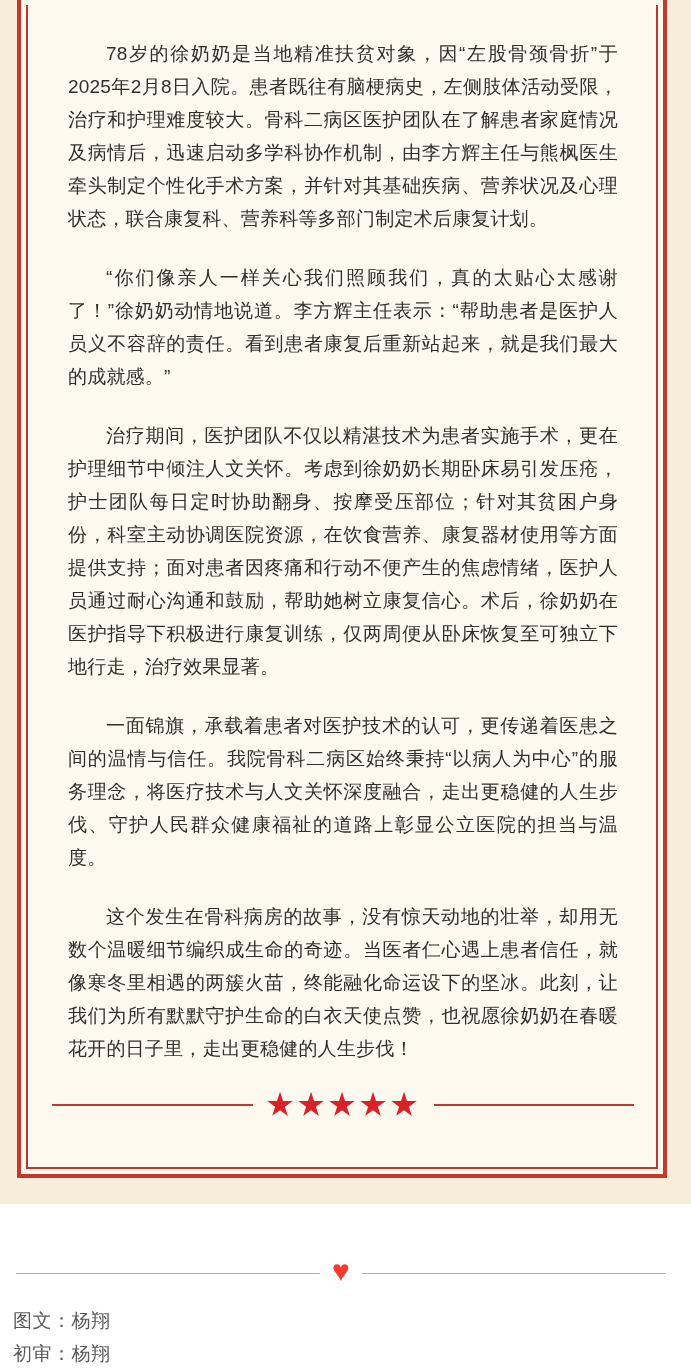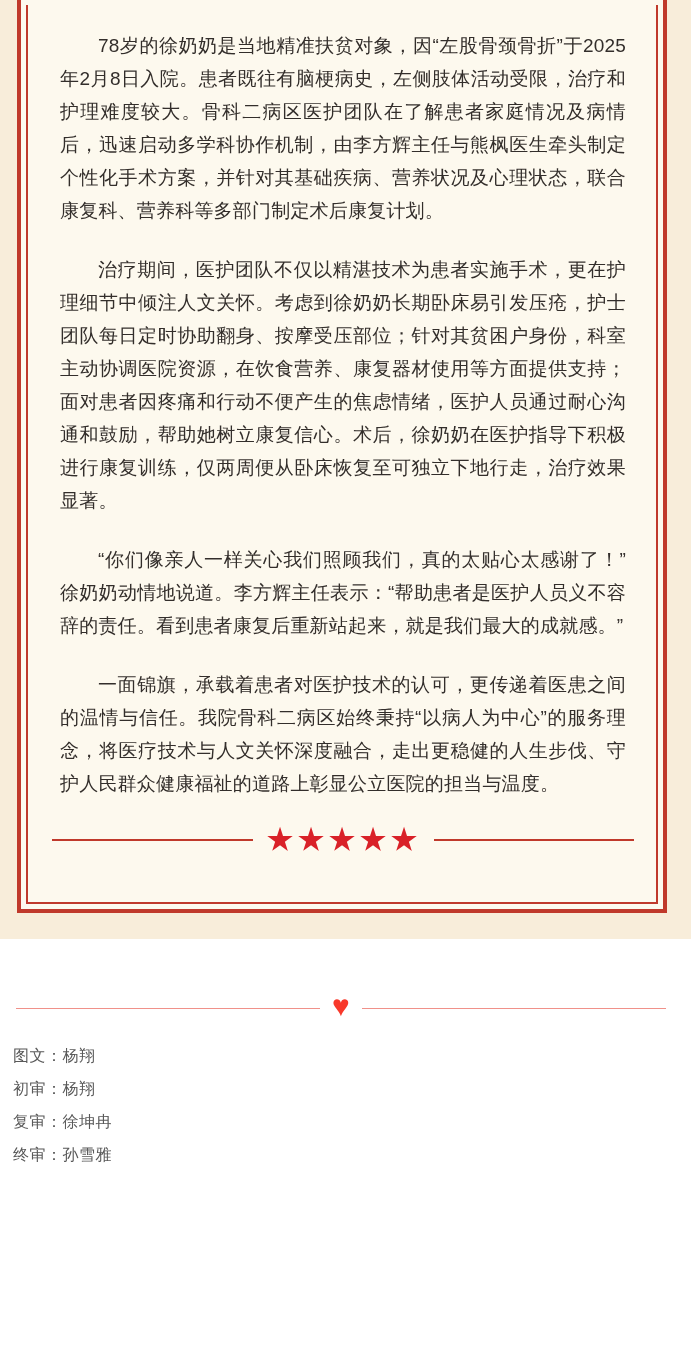--- a/index.html
+++ b/index.html
@@ -17,48 +17,49 @@
   .cream-section{background:var(--cream);padding:0 24px 26px 17px;}
   .frame-outer{
     border:4px solid var(--frame-red);border-top:0;
     background:var(--panel);padding:5px;
   }
   .frame-inner{
     border:2px solid var(--frame-red);border-top:0;
     background:var(--panel);padding:24px 30px 46px 32px;
   }
   .para{
-    margin:0;font-size:19px;line-height:33px;color:var(--text);
+    margin:8px;font-size:19px;line-height:33px;color:var(--text);
     text-align:justify;text-indent:2em;letter-spacing:0.2px;
   }
   .para + .para{margin-top:26px;}
   .star-divider{display:flex;align-items:center;gap:13px;margin:24px -8px 0;height:32px;}
   .star-divider .rule{flex:1;height:2px;background:var(--frame-red);}
   .stars{
     color:var(--star-red);font-size:29px;line-height:1;letter-spacing:2px;
     white-space:nowrap;transform:translateY(-1px);
   }
   
   .footer-section{background:var(--page);}
   .heart-divider{display:flex;align-items:center;gap:12px;margin:52px 25px 0 16px;height:34px;}
   .heart-divider .rule{flex:1;height:1px;background:var(--heart-line);}
   .heart{color:var(--heart-red);font-size:30px;line-height:1;transform:translateY(-2px);}
   .credits{margin:14px 0 0 13px;}
-  .credits p{margin:0;font-size:16px;line-height:33px;color:var(--credit-text);letter-spacing:0.5px;}
+  .credits p{margin:0;font-size:19px;line-height:33px;color:var(--credit-text);letter-spacing:0.5px;}
 </style>
 </head>
 <body>
 
 <div class="cream-section">
   <div class="frame-outer">
     <div class="frame-inner">
       <p class="para">78岁的徐奶奶是当地精准扶贫对象，因“左股骨颈骨折”于2025年2月8日入院。患者既往有脑梗病史，左侧肢体活动受限，治疗和护理难度较大。骨科二病区医护团队在了解患者家庭情况及病情后，迅速启动多学科协作机制，由李方辉主任与熊枫医生牵头制定个性化手术方案，并针对其基础疾病、营养状况及心理状态，联合康复科、营养科等多部门制定术后康复计划。</p>
+      <p class="para">“你们像亲人一样关心我们照顾我们，真的太贴心太感谢了！”徐奶奶动情地说道。李方辉主任表示：“帮助患者是医护人员义不容辞的责任。看到患者康复后重新站起来，就是我们最大的成就感。”</p>
       <p class="para">治疗期间，医护团队不仅以精湛技术为患者实施手术，更在护理细节中倾注人文关怀。考虑到徐奶奶长期卧床易引发压疮，护士团队每日定时协助翻身、按摩受压部位；针对其贫困户身份，科室主动协调医院资源，在饮食营养、康复器材使用等方面提供支持；面对患者因疼痛和行动不便产生的焦虑情绪，医护人员通过耐心沟通和鼓励，帮助她树立康复信心。术后，徐奶奶在医护指导下积极进行康复训练，仅两周便从卧床恢复至可独立下地行走，治疗效果显著。</p>
-      <p class="para">“你们像亲人一样关心我们照顾我们，真的太贴心太感谢了！”徐奶奶动情地说道。李方辉主任表示：“帮助患者是医护人员义不容辞的责任。看到患者康复后重新站起来，就是我们最大的成就感。”</p>
       <p class="para">一面锦旗，承载着患者对医护技术的认可，更传递着医患之间的温情与信任。我院骨科二病区始终秉持“以病人为中心”的服务理念，将医疗技术与人文关怀深度融合，走出更稳健的人生步伐、守护人民群众健康福祉的道路上彰显公立医院的担当与温度。</p>
+      <p class="para">这个发生在骨科病房的故事，没有惊天动地的壮举，却用无数个温暖细节编织成生命的奇迹。当医者仁心遇上患者信任，就像寒冬里相遇的两簇火苗，终能融化命运设下的坚冰。此刻，让我们为所有默默守护生命的白衣天使点赞，也祝愿徐奶奶在春暖花开的日子里，走出更稳健的人生步伐！</p>
       <div class="star-divider">
         <span class="rule"></span>
         <span class="stars">★★★★★</span>
         <span class="rule"></span>
       </div>
     </div>
   </div>
 </div>
 
 <div class="footer-section">

